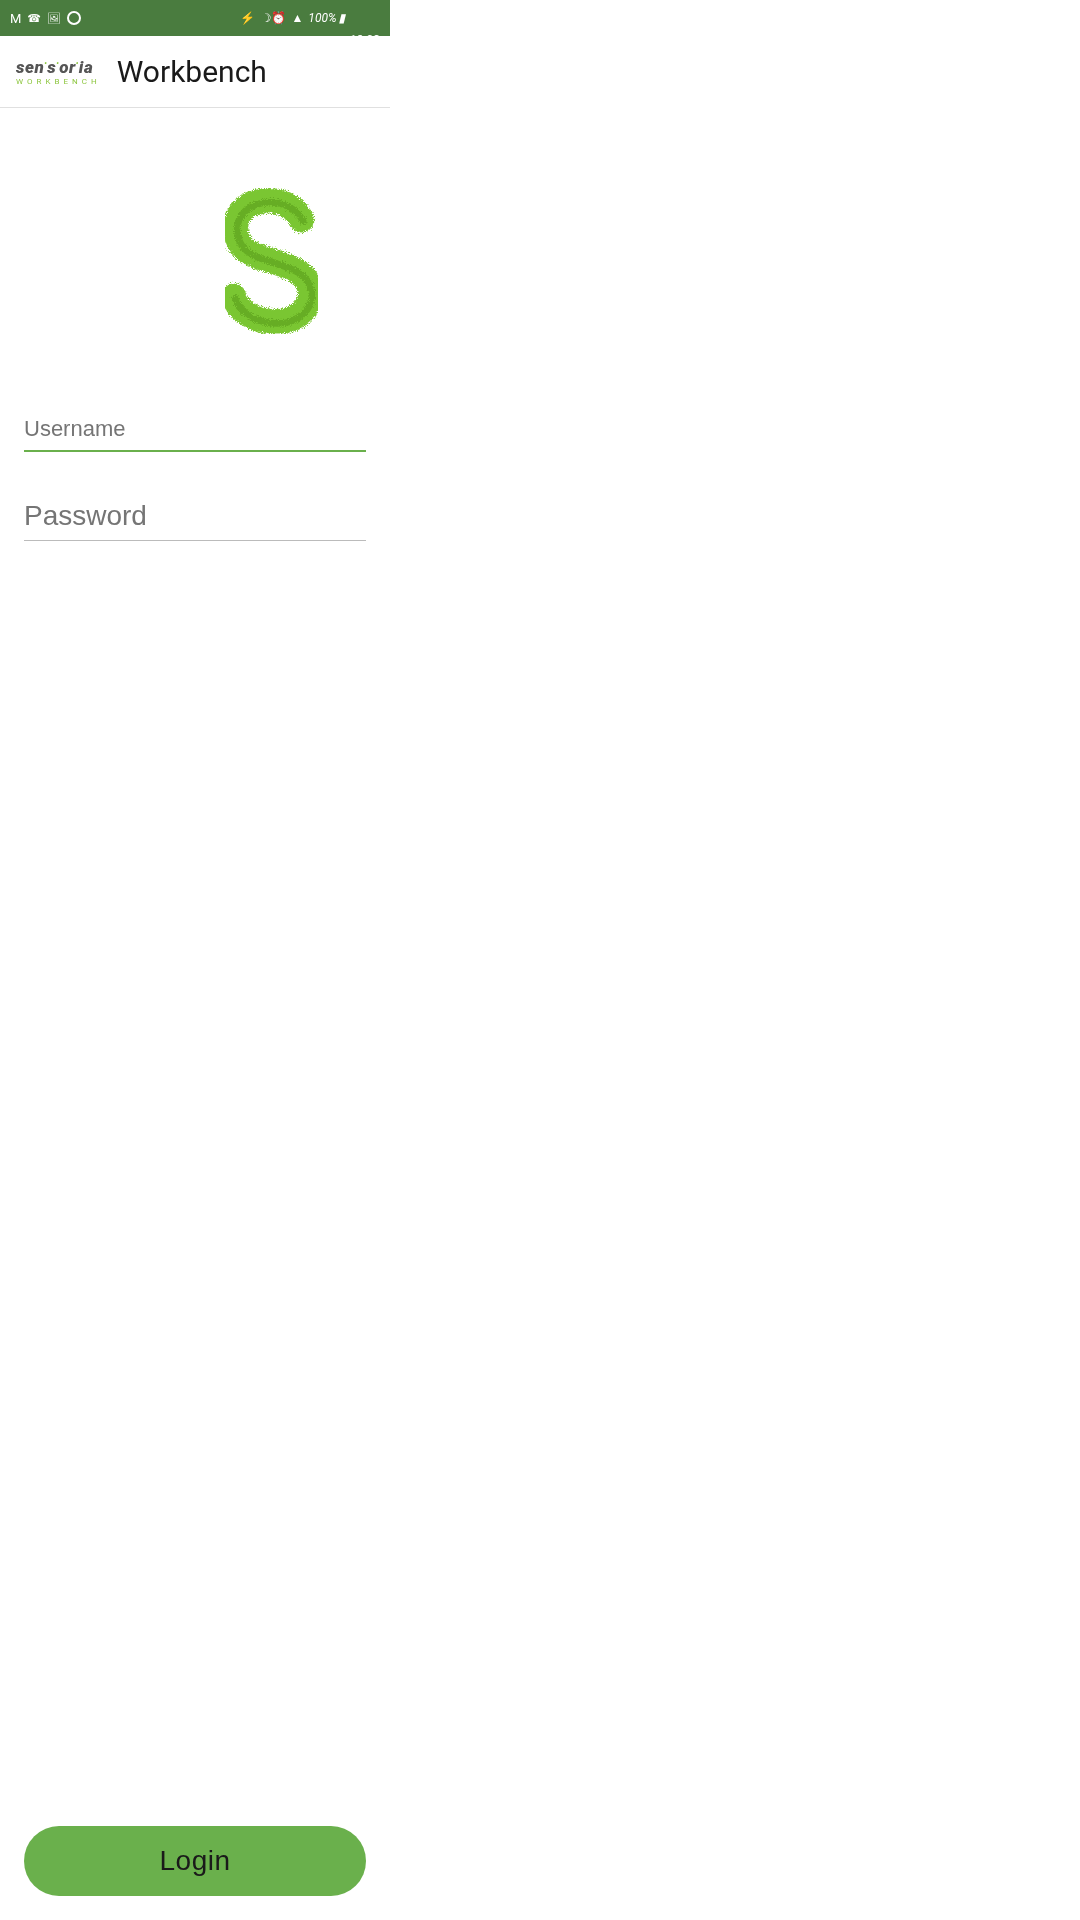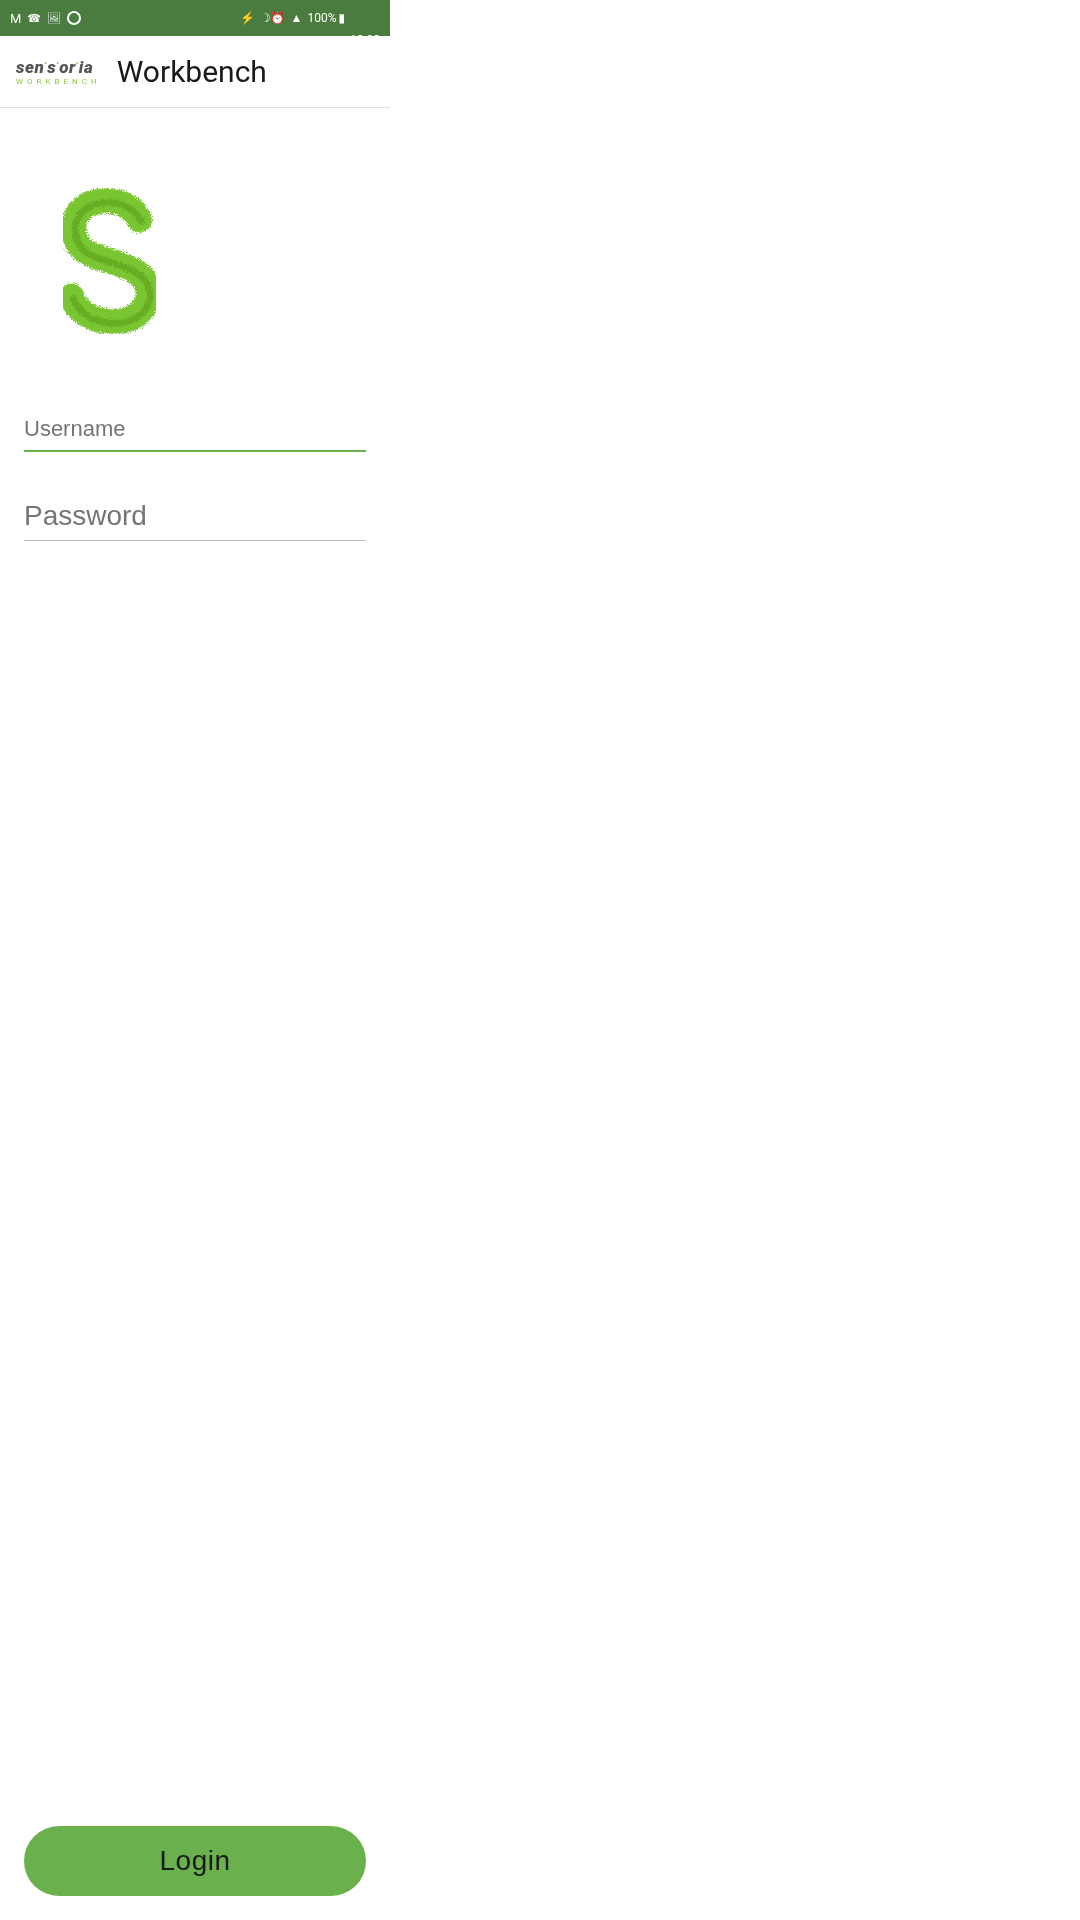--- a/index.html
+++ b/index.html
@@ -53,21 +53,21 @@
     .app-title {
       font-size: 30px;
       font-weight: 400;
       color: #1a1a1a;
     }
 
     
     .main-content {
       display: flex;
       flex-direction: column;
-      align-items: flex-start;
+      align-items: flex-end;
       padding: 60px 24px 0 24px;
     }
 
     
     .s-logo-container {
       width: 180px;
       height: 180px;
       display: flex;
       align-items: center;
       justify-content: center;
@@ -146,21 +146,21 @@
   <div class="status-left">
     <span style="font-size:13px;">M</span>
     <span style="font-size:11px;">☎</span>
     <span style="font-size:11px;">🖼</span>
     <span style="font-size:11px; width:14px; height:14px; border:2px solid white; border-radius:50%; display:inline-block;"></span>
   </div>
   <div class="status-right">
     <span>⚡</span>
     <span>☽⏰</span>
     <span>▲</span>
-    <span style="display:flex;align-items:center;gap:2px;">
+    <span style="display:flex;align-items:center;gap:2px;font-style:italic;">
       <span>100%</span>
       <span>▮</span>
     </span>
     <span style="font-weight:400;margin-top:43px;">18:03</span>
   </div>
 </div>
 
 <div class="app-bar">
   <div class="logo-row">
 

